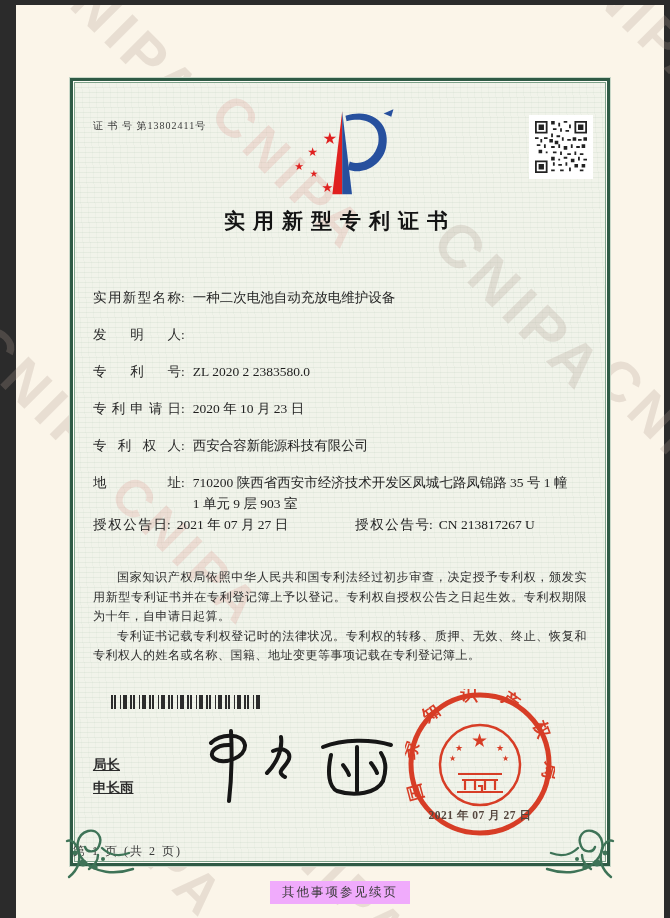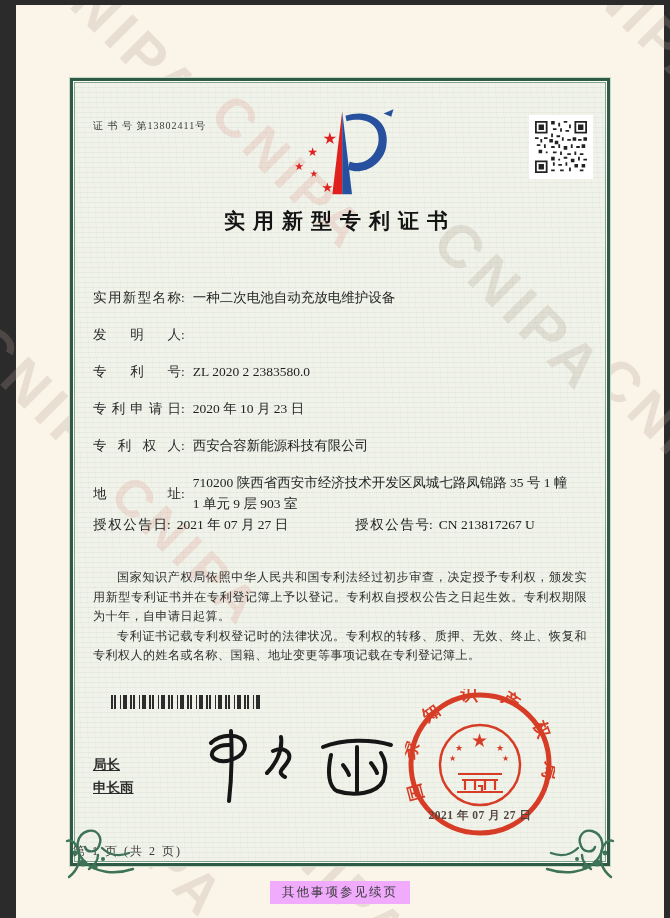--- a/index.html
+++ b/index.html
@@ -21,21 +21,21 @@
            repeating-linear-gradient(87deg, rgba(125,165,135,0.05) 0 1px, transparent 1px 7px);}
   .frame .wm{z-index:1;}
   .fcontent{position:absolute;inset:0;z-index:2;}
   .cert-no{position:absolute;left:20px;top:38px;font-size:10px;color:#3a3a3a;letter-spacing:1px;}
   .logo{position:absolute;left:212px;top:26px;}
   .qrbox{position:absolute;right:14px;top:34px;width:64px;height:64px;background:#fff;
          display:flex;align-items:center;justify-content:center;}
   .title{position:absolute;left:0;right:0;top:126px;text-align:center;font-size:21px;
          font-weight:bold;color:#141414;letter-spacing:8px;}
   .fields{position:absolute;left:20px;right:18px;top:206px;font-size:13.5px;color:#222;}
-  .frow{display:flex;line-height:21px;margin-bottom:16px;align-items:center;}
+  .frow{display:flex;line-height:21px;margin-bottom:16px;}
   .frow .lbl{display:inline-block;width:88px;text-align:justify;text-align-last:justify;
              flex:none;color:#2b2b2b;}
   .frow .colon{flex:none;margin-right:8px;color:#2b2b2b;}
   .frow .val{flex:1;color:#1f1f1f;}
   .frow.addr{margin-bottom:0;}
   .grant{display:flex;line-height:21px;}
   .grant .pair{display:flex;}
   .grant .pair.first{width:262px;flex:none;}
   .grant .lbl{display:inline-block;width:74px;text-align:justify;text-align-last:justify;flex:none;}
   .grant .colon{flex:none;margin-right:6px;}

